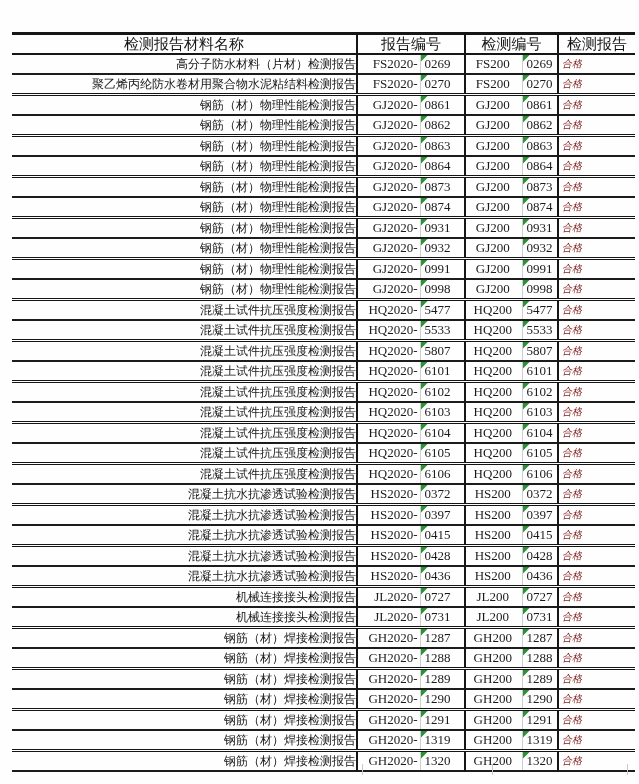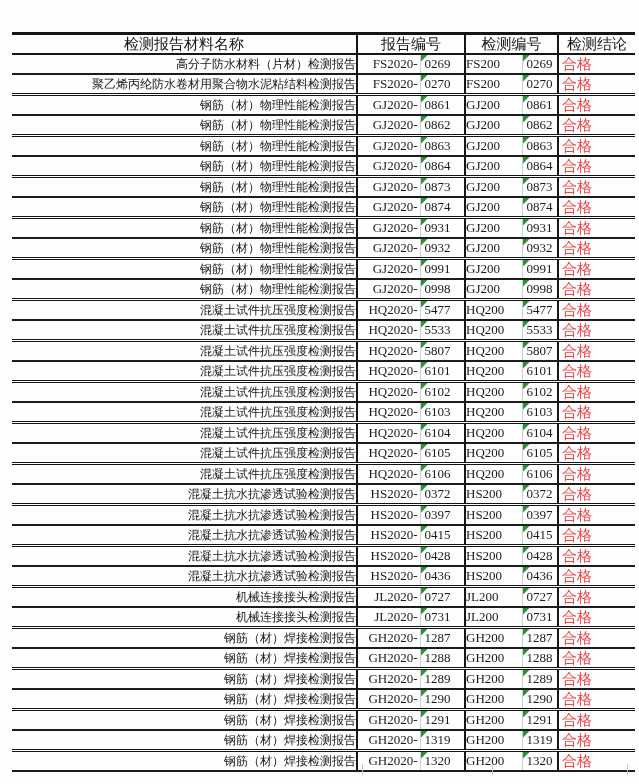--- a/index.html
+++ b/index.html
@@ -33,23 +33,23 @@
 
   th { font-size:15px; text-align:center; color:#151515; }
   .h-material { border-right:2px solid #161616; }
   .h-report   { border-right:2px solid #161616; }
   .h-test     { border-right:2px solid #161616;margin-left:15px; }
   .h-result   { }
 
   .c-name  { text-align:right; font-size:12px; border-right:2px solid #161616; color:#161616; }
   .c-rp    { text-align:right;  font-size:13px; border-right:1px solid #cfcfcf; padding-right:2px; font-family:"Liberation Serif", serif; }
   .c-rn    { text-align:left;   font-size:13px; border-right:2px solid #161616; position:relative; padding-left:4px; }
-  .c-ip    { text-align:left;  font-size:13px; border-right:1px solid #cfcfcf; padding-right:2px; }
+  .c-ip    { text-align:center;  font-size:13px; border-right:1px solid #cfcfcf; padding-right:2px; }
   .c-in    { text-align:left;   font-size:13px; border-right:2px solid #161616; position:relative; padding-left:4px; }
-  .c-res   { text-align:left;   font-size:15px; padding-left:3px; color:#ef4444; }
+  .c-res   { text-align:left;   font-size:10px; padding-left:3px; color:#7f1d1d;font-style:italic; }
 
   .tri {
     position:absolute; top:0; left:0; width:7px; height:7px;
     clip-path:polygon(0 0, 100% 0, 0 100%);
   }
 
   .grid-stub {
     position:absolute; top:764px; width:1px; height:11px; background:#c9c9c9;
   }
 </style>
@@ -66,21 +66,21 @@
       <col style="width:45px">
       <col style="width:57px">
       <col style="width:36px">
       <col style="width:77px">
     </colgroup>
     <thead>
       <tr>
         <th class="h-material">检测报告材料名称</th>
         <th class="h-report" colspan="2">报告编号</th>
         <th class="h-test" colspan="2">检测编号</th>
-        <th class="h-result">检测结论</th>
+        <th class="h-result">检测报告</th>
       </tr>
     </thead>
     <tbody>
         <tr>
           <td class="c-name"><span>高分子防水材料（片材）检测报告</span></td>
           <td class="c-rp"><span>FS2020-</span></td>
           <td class="c-rn"><span class="tri" style="background: rgb(42, 146, 53);"></span><span>0269</span></td>
           <td class="c-ip"><span>FS200</span></td>
           <td class="c-in"><span class="tri" style="background: rgb(42, 146, 53);"></span><span>0269</span></td>
           <td class="c-res"><span>合格</span></td>

